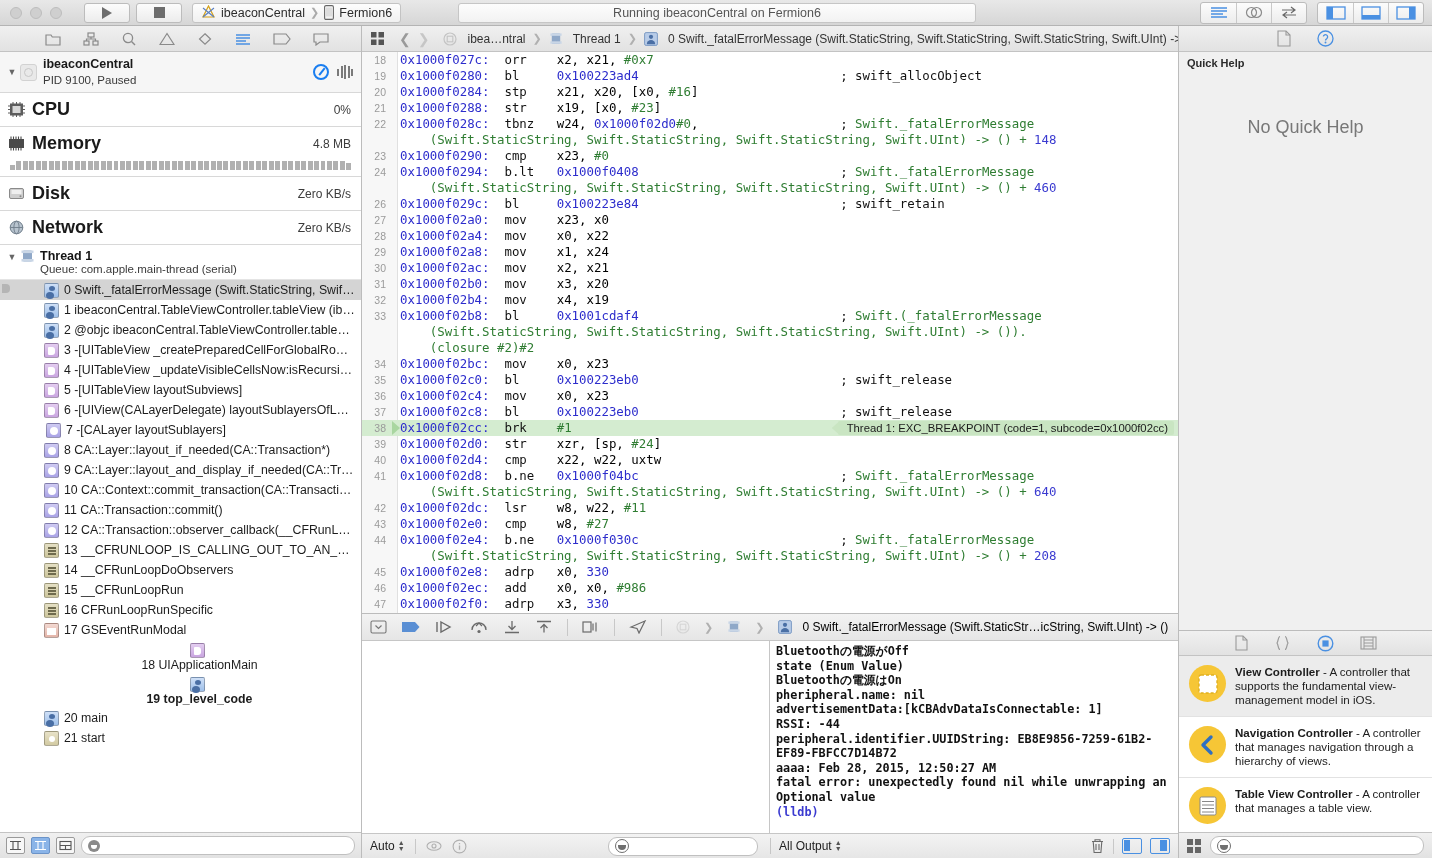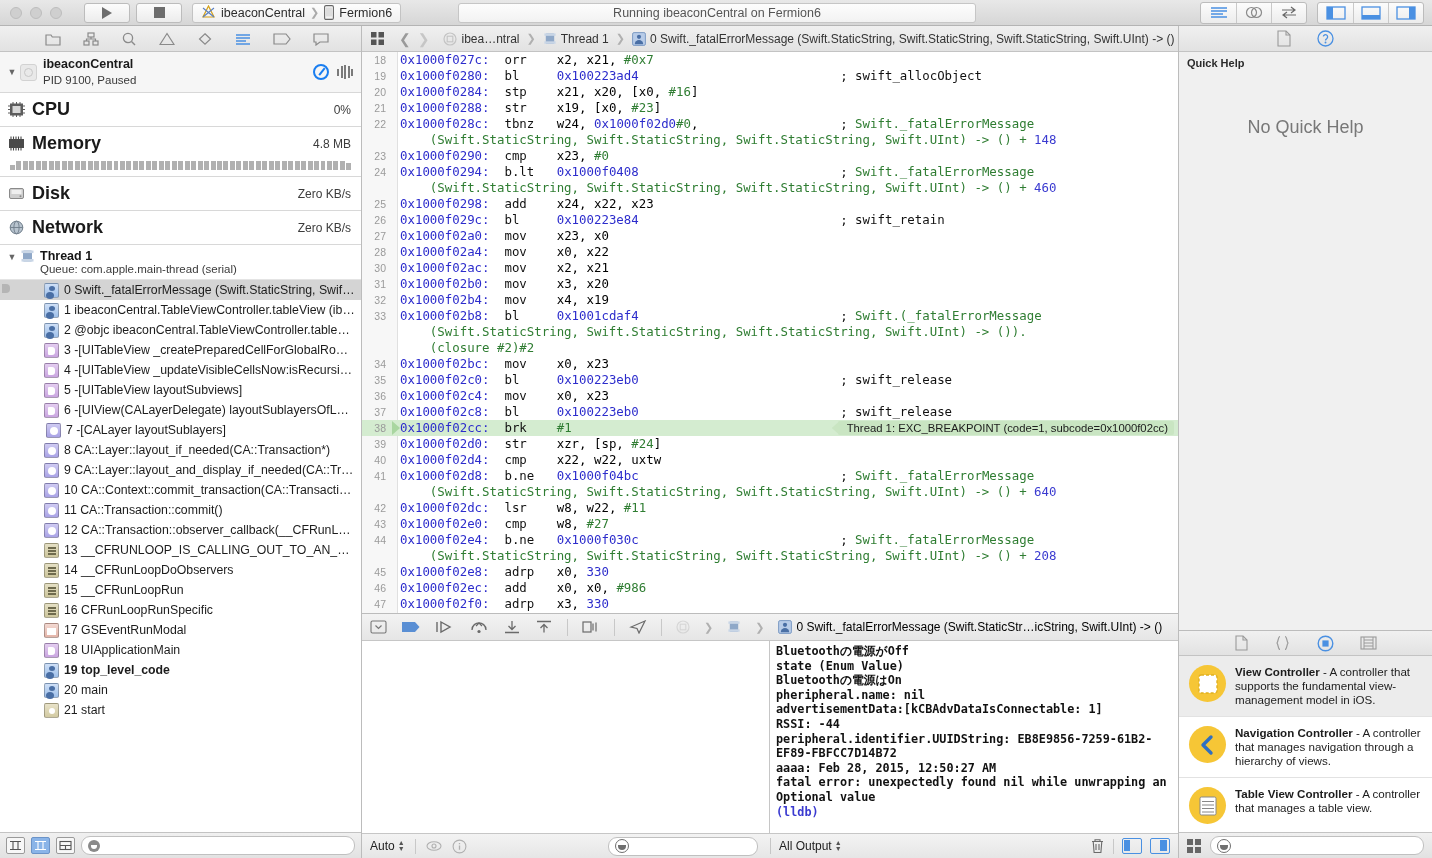--- a/index.html
+++ b/index.html
@@ -105,21 +105,21 @@
   .nf-field { flex: 1 1 auto; height: 19px; background: #fff; border: 1px solid #c0c0c0; border-radius: 9px; display: flex; align-items: center; padding: 0 6px; }
   .nf-lens { width: 12px; height: 12px; border-radius: 50%; background: #8a8a8a; position: relative; }
   .nf-lens::after{content:"";position:absolute;left:3px;top:5px;width:6px;height:4px;background:#fff;border-radius:0 0 3px 3px;}
 
   
   .center { flex: 1 1 auto; display: flex; flex-direction: column; min-width: 0; }
   .jumpbar { height: 26px; flex: 0 0 26px; background: linear-gradient(to bottom,#f0f0f0,#e2e2e2); border-bottom: 1px solid #c3c3c3; display: flex; align-items: center; gap: 7px; padding: 0 8px; font-size: 12px; color: #333; }
   .jb-sep { width: 1px; height: 16px; background: #c8c8c8; }
   .jb-arrow { color: #9a9a9a; font-size: 14px; }
   .jb-chev { color: #b0b0b0; font-size: 11px; }
-  .jb-item { display: flex; align-items: center; gap: 4px; white-space: nowrap; }
+  .jb-item { display: flex; align-items: center; gap: 10px; white-space: nowrap; }
 
   .asm { flex: 1 1 auto; overflow: hidden; background: #fff; position: relative; font-family: "DejaVu Sans Mono", monospace; font-size: 12.4px; }
   .gutter { position: absolute; left: 0; top: 0; bottom: 0; width: 36px; background: #f7f7f7; border-right: 1px solid #e0e0e0; }
   .aline { display: flex; align-items: flex-start; height: 16px; line-height: 16px; white-space: pre; position: relative; }
   .aline.hl { background: #d4ecd0; }
   .ln { width: 30px; flex: 0 0 30px; text-align: right; padding-right: 6px; color: #9a9a9a; font-family: "Liberation Sans", sans-serif; font-size: 10.5px; line-height: 16px; }
   .acode { flex: 1 1 auto; position: relative; padding-left: 8px; }
   .addr { color: #2c2ccc; }
   .mn { color: #111; }
   .op { color: #000000; }
@@ -524,25 +524,25 @@
               <span style="overflow: hidden; text-overflow: ellipsis;">15 __CFRunLoopRun</span>
             </div>
             <div class="frame" style="position: relative;">
               <span class="fr-ico cf"></span>
               <span style="overflow: hidden; text-overflow: ellipsis;">16 CFRunLoopRunSpecific</span>
             </div>
             <div class="frame" style="position: relative;">
               <span class="fr-ico gs"></span>
               <span style="overflow: hidden; text-overflow: ellipsis;">17 GSEventRunModal</span>
             </div>
-            <div class="frame" style="position: relative;">
+            <div class="frame" style="position: relative; flex-direction: column;">
               <span class="fr-ico objc"></span>
               <span style="overflow: hidden; text-overflow: ellipsis;">18 UIApplicationMain</span>
             </div>
-            <div class="frame" style="position: relative;">
+            <div class="frame" style="position: relative; flex-direction: column;">
               <span class="fr-ico swift"></span>
               <span style="overflow: hidden; text-overflow: ellipsis; font-weight: bold;">19 top_level_code</span>
             </div>
             <div class="frame" style="position: relative;">
               <span class="fr-ico swift"></span>
               <span style="overflow: hidden; text-overflow: ellipsis;">20 main</span>
             </div>
             <div class="frame" style="position: relative;">
               <span class="fr-ico start"></span>
               <span style="overflow: hidden; text-overflow: ellipsis;">21 start</span>
@@ -634,24 +634,24 @@
         <div id="asmlines" style="position:relative">
             <div class="aline"><span class="ln">18</span><span class="acode"><span class="addr">0x1000f027c:</span>  <span class="mn">orr</span>    <span class="op">x2, x21, </span><span class="imm">#0x7</span></span></div>
             <div class="aline"><span class="ln">19</span><span class="acode"><span class="addr">0x1000f0280:</span>  <span class="mn">bl</span>     <span class="tgt">0x100223ad4</span>                           <span class="cmt">; </span><span class="cmt" style="color:#111">swift_allocObject</span></span></div>
             <div class="aline"><span class="ln">20</span><span class="acode"><span class="addr">0x1000f0284:</span>  <span class="mn">stp</span>    <span class="op">x21, x20, [x0, </span><span class="imm">#16</span><span class="op">]</span></span></div>
             <div class="aline"><span class="ln">21</span><span class="acode"><span class="addr">0x1000f0288:</span>  <span class="mn">str</span>    <span class="op">x19, [x0, </span><span class="imm">#23</span><span class="op">]</span></span></div>
             <div class="aline"><span class="ln">22</span><span class="acode"><span class="addr">0x1000f028c:</span>  <span class="mn">tbnz</span>   <span class="op">w24, </span><span class="tgt">0x1000f02d0</span><span class="imm">#0</span><span class="op">, </span>                  <span class="cmt">; </span><span class="cmt" style="color:#2f7d32">Swift._fatalErrorMessage</span></span></div>
             <div class="aline"><span class="ln"></span><span class="acode"><span class="cont">    (Swift.StaticString, Swift.StaticString, Swift.StaticString, Swift.UInt) -&gt; () + </span><span class="cmt" style="color:#3a3ad0">148</span></span></div>
             <div class="aline"><span class="ln">23</span><span class="acode"><span class="addr">0x1000f0290:</span>  <span class="mn">cmp</span>    <span class="op">x23, </span><span class="imm">#0</span></span></div>
             <div class="aline"><span class="ln">24</span><span class="acode"><span class="addr">0x1000f0294:</span>  <span class="mn">b.lt</span>   <span class="tgt">0x1000f0408</span>                           <span class="cmt">; </span><span class="cmt" style="color:#2f7d32">Swift._fatalErrorMessage</span></span></div>
             <div class="aline"><span class="ln"></span><span class="acode"><span class="cont">    (Swift.StaticString, Swift.StaticString, Swift.StaticString, Swift.UInt) -&gt; () + </span><span class="cmt" style="color:#3a3ad0">460</span></span></div>
-            <div class="aline"><span class="ln">25</span><span class="acode"><span class="addr">0x1000f0298:</span>  <span class="mn">add</span>    <span class="op">x24, x22, x23</span></span></div>
             <div class="aline"><span class="ln">26</span><span class="acode"><span class="addr">0x1000f029c:</span>  <span class="mn">bl</span>     <span class="tgt">0x100223e84</span>                           <span class="cmt">; </span><span class="cmt" style="color:#111">swift_retain</span></span></div>
             <div class="aline"><span class="ln">27</span><span class="acode"><span class="addr">0x1000f02a0:</span>  <span class="mn">mov</span>    <span class="op">x23, x0</span></span></div>
             <div class="aline"><span class="ln">28</span><span class="acode"><span class="addr">0x1000f02a4:</span>  <span class="mn">mov</span>    <span class="op">x0, x22</span></span></div>
+            <div class="aline"><span class="ln">29</span><span class="acode"><span class="addr">0x1000f02a8:</span>  <span class="mn">mov</span>    <span class="op">x1, x24</span></span></div>
             <div class="aline"><span class="ln">30</span><span class="acode"><span class="addr">0x1000f02ac:</span>  <span class="mn">mov</span>    <span class="op">x2, x21</span></span></div>
             <div class="aline"><span class="ln">31</span><span class="acode"><span class="addr">0x1000f02b0:</span>  <span class="mn">mov</span>    <span class="op">x3, x20</span></span></div>
             <div class="aline"><span class="ln">32</span><span class="acode"><span class="addr">0x1000f02b4:</span>  <span class="mn">mov</span>    <span class="op">x4, x19</span></span></div>
             <div class="aline"><span class="ln">33</span><span class="acode"><span class="addr">0x1000f02b8:</span>  <span class="mn">bl</span>     <span class="tgt">0x1001cdaf4</span>                           <span class="cmt">; </span><span class="cmt" style="color:#2f7d32">Swift.(_fatalErrorMessage</span></span></div>
             <div class="aline"><span class="ln"></span><span class="acode"><span class="cont">    (Swift.StaticString, Swift.StaticString, Swift.StaticString, Swift.UInt) -&gt; ()).</span></span></div>
             <div class="aline"><span class="ln"></span><span class="acode"><span class="cont">    (closure #2)</span><span class="imm" style="color:#2f7d32">#2</span></span></div>
             <div class="aline"><span class="ln">34</span><span class="acode"><span class="addr">0x1000f02bc:</span>  <span class="mn">mov</span>    <span class="op">x0, x23</span></span></div>
             <div class="aline"><span class="ln">35</span><span class="acode"><span class="addr">0x1000f02c0:</span>  <span class="mn">bl</span>     <span class="tgt">0x100223eb0</span>                           <span class="cmt">; </span><span class="cmt" style="color:#111">swift_release</span></span></div>
             <div class="aline"><span class="ln">36</span><span class="acode"><span class="addr">0x1000f02c4:</span>  <span class="mn">mov</span>    <span class="op">x0, x23</span></span></div>
             <div class="aline"><span class="ln">37</span><span class="acode"><span class="addr">0x1000f02c8:</span>  <span class="mn">bl</span>     <span class="tgt">0x100223eb0</span>                           <span class="cmt">; </span><span class="cmt" style="color:#111">swift_release</span></span></div>

